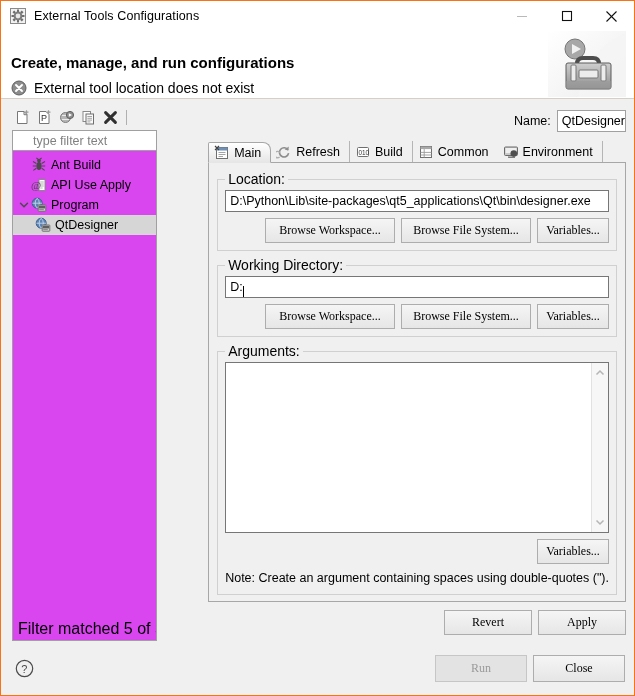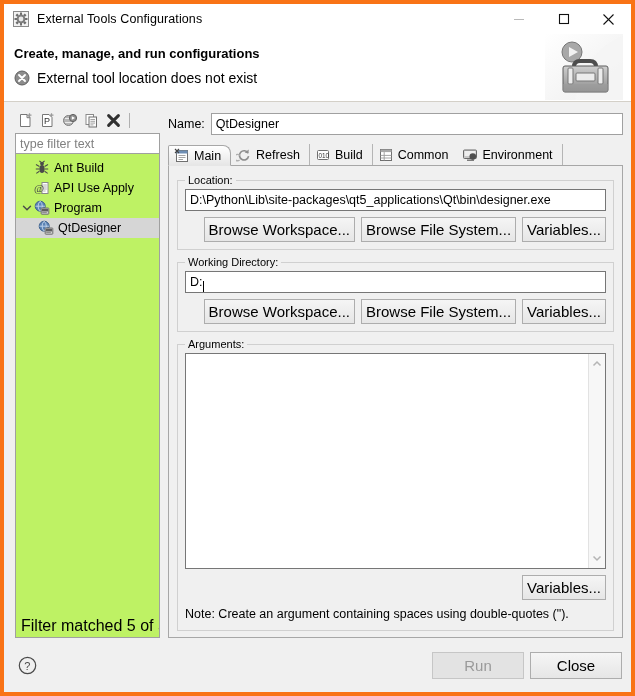--- a/index.html
+++ b/index.html
@@ -8,21 +8,21 @@
     overflow: hidden;
     background: #f0f0f0;
     font-family: "Liberation Sans", sans-serif;
     font-size: 12.5px;
     color: #000;
     -webkit-font-smoothing: antialiased;
   }
   .dialog {
     position: absolute; inset: 0;
     background: #f0f0f0;
-    border: 4px solid #f97316;
+    border: 1px solid #f97316;
     box-sizing: border-box;
     display: flex; flex-direction: column;
   }
 
   
   .titlebar {
     height: 30px; flex: none;
     background: #ffffff;
     display: flex; align-items: center;
     position: relative;
@@ -39,22 +39,22 @@
   
   .banner {
     flex: none; height: 68px;
     background: #ffffff;
     border-bottom: 1px solid #d4d0c8;
     position: relative;
     padding: 6px 0 0 10px;
     box-sizing: border-box;
   }
   .banner-title {
-    font-size: 13px; font-weight: bold; color: #000;
-    margin: 6px 0 0 0;
+    font-size: 15px; font-weight: bold; color: #000;
+    margin: 17px 0 0 0;
   }
   .banner-msg {
     display: flex; align-items: center;
     margin-top: 9px;
   }
   .banner-msg .err-icon { width: 16px; height: 16px; flex: none; margin-right: 7px; }
   .banner-msg span { font-size: 14px; }
   .banner-art {
     position: absolute; right: 8px; top: 0px;
     width: 78px; height: 66px;
@@ -85,26 +85,26 @@
     margin-right: 1px;
   }
   .tb-sep {
     width: 1px; height: 15px; background: #b0b0b0;
     margin-left: 4px;
   }
   .filterbox {
     flex: none; height: 21px; margin: 1px 2px 0 5px;
     background: #fff; border: 1px solid #a0a0a0;
     display: flex; align-items: center;
-    padding-left: 4px; box-sizing: border-box;
+    padding-left: 20px; box-sizing: border-box;
   }
   .filterbox .ph { color: #808080; font-size: 12.5px; }
   .tree {
     flex: 1 1 auto; margin: 0 2px 0 5px;
-    background: #bef264;
+    background: #d946ef;
     border: 1px solid #a0a0a0; border-top: none;
     position: relative; overflow: hidden;
     box-sizing: border-box;
   }
   .tree-items { padding-top: 4px; }
   .tnode {
     height: 20px; display: flex; align-items: center;
     padding-left: 4px; position: relative;
   }
   .tnode.sel { background: #d6d6d6; }
@@ -113,21 +113,21 @@
   .tnode .tlabel { font-size: 12.5px; white-space: nowrap; }
   .tree-status {
     position: absolute; left: 0; right: 0; bottom: 0;
     height: 22px; display: flex; align-items: center;
     padding-left: 5px; font-size: 16px;
     white-space: nowrap; overflow: hidden;
   }
 
   
   .rightpane {
-    flex: 1 1 auto; display: flex; flex-direction: column; min-width: 0;
+    flex: 1 1 auto; display: flex; flex-direction: column; min-width: 0; align-items: flex-end;
   }
   .name-row {
     flex: none; display: flex; align-items: center;
     height: 24px; margin: 4px 0 7px 0;
   }
   .name-row label { margin-right: 6px; font-size: 12.5px; }
   .name-input {
     flex: 1 1 auto; height: 22px;
     background: #fff; border: 1px solid #a0a0a0;
     display: flex; align-items: center;
@@ -162,21 +162,21 @@
     padding: 8px 8px 0 8px; box-sizing: border-box;
     display: flex; flex-direction: column;
   }
 
   
   fieldset.grp {
     border: 1px solid #d0d0d0;
     margin: 0 0 6px 0; padding: 3px 7px 7px 7px;
     min-width: 0;
   }
-  fieldset.grp legend { padding: 0 3px; font-size: 11px; }
+  fieldset.grp legend { padding: 0 3px; font-size: 14px; }
   .textfield {
     height: 22px; background: #fff; border: 1px solid #767676;
     display: flex; align-items: center;
     padding-left: 4px; box-sizing: border-box;
     font-size: 12.5px; white-space: nowrap; overflow: hidden;
     position: relative;
   }
   .caret-holder { position: relative; display: inline-block; }
   .caret {
     position: absolute; top: -1px; left: 0; width: 1px; height: 15px;
@@ -184,21 +184,21 @@
   }
   .btnrow {
     display: flex; justify-content: flex-end; gap: 6px; margin-top: 6px;
   }
   .btn {
     height: 25px; min-width: 72px;
     background: linear-gradient(#f5f5f5, #e6e6e6);
     border: 1px solid #adadad;
     display: flex; align-items: center; justify-content: center;
     padding: 0 4px; box-sizing: border-box;
-    font-size: 15px; color: #000;
+    font-size: 12px; color: #000; font-family: Liberation Serif, serif;
   }
   .btn.wide { min-width: 130px; }
   .btn.disabled { color: #9a9a9a; background: #e3e3e3; border-color: #c6c6c6; margin-left: 30px; }
 
   .args-box {
     flex: 1 1 auto; min-height: 0;
     background: #fff; border: 1px solid #767676;
     display: flex;
   }
   .args-area { flex: 1 1 auto; }
@@ -534,20 +534,24 @@
             </div>
             <div class="btnrow">
               <div class="btn">Variables...</div>
             </div>
             <div class="note">Note: Create an argument containing spaces using double-quotes (").</div>
           </fieldset>
 
         </div>
       </div>
 
+      <div class="applyrow">
+        <div class="btn" style="min-width:88px">Revert</div>
+        <div class="btn" style="min-width:88px">Apply</div>
+      </div>
 
     </div>
   </div>
 
   <div class="footer">
     <span class="help-icon">
       <svg width="19" height="19" viewBox="0 0 19 19">
         <circle cx="9.5" cy="9.5" r="8.2" fill="none" stroke="#4a4a4a" stroke-width="1.2"></circle>
         <text x="6.3" y="13.6" font-size="11" font-family="'Liberation Sans',sans-serif" fill="#4a4a4a">?</text>
       </svg>

